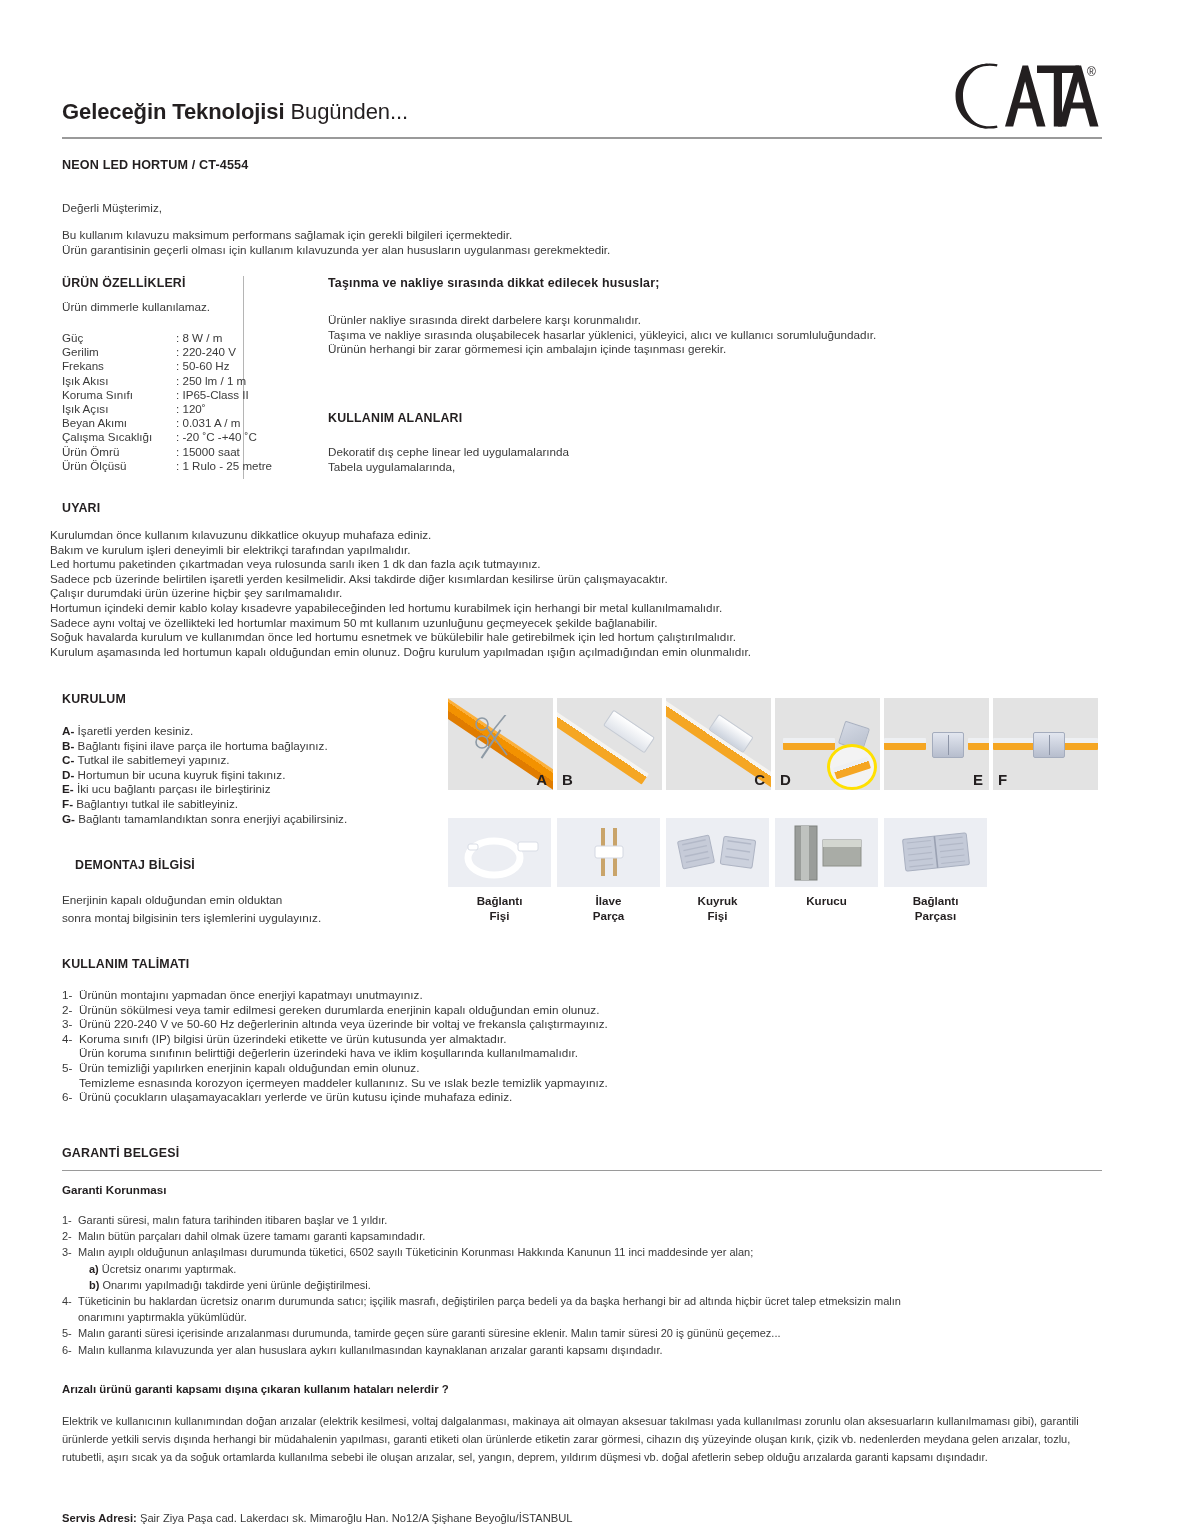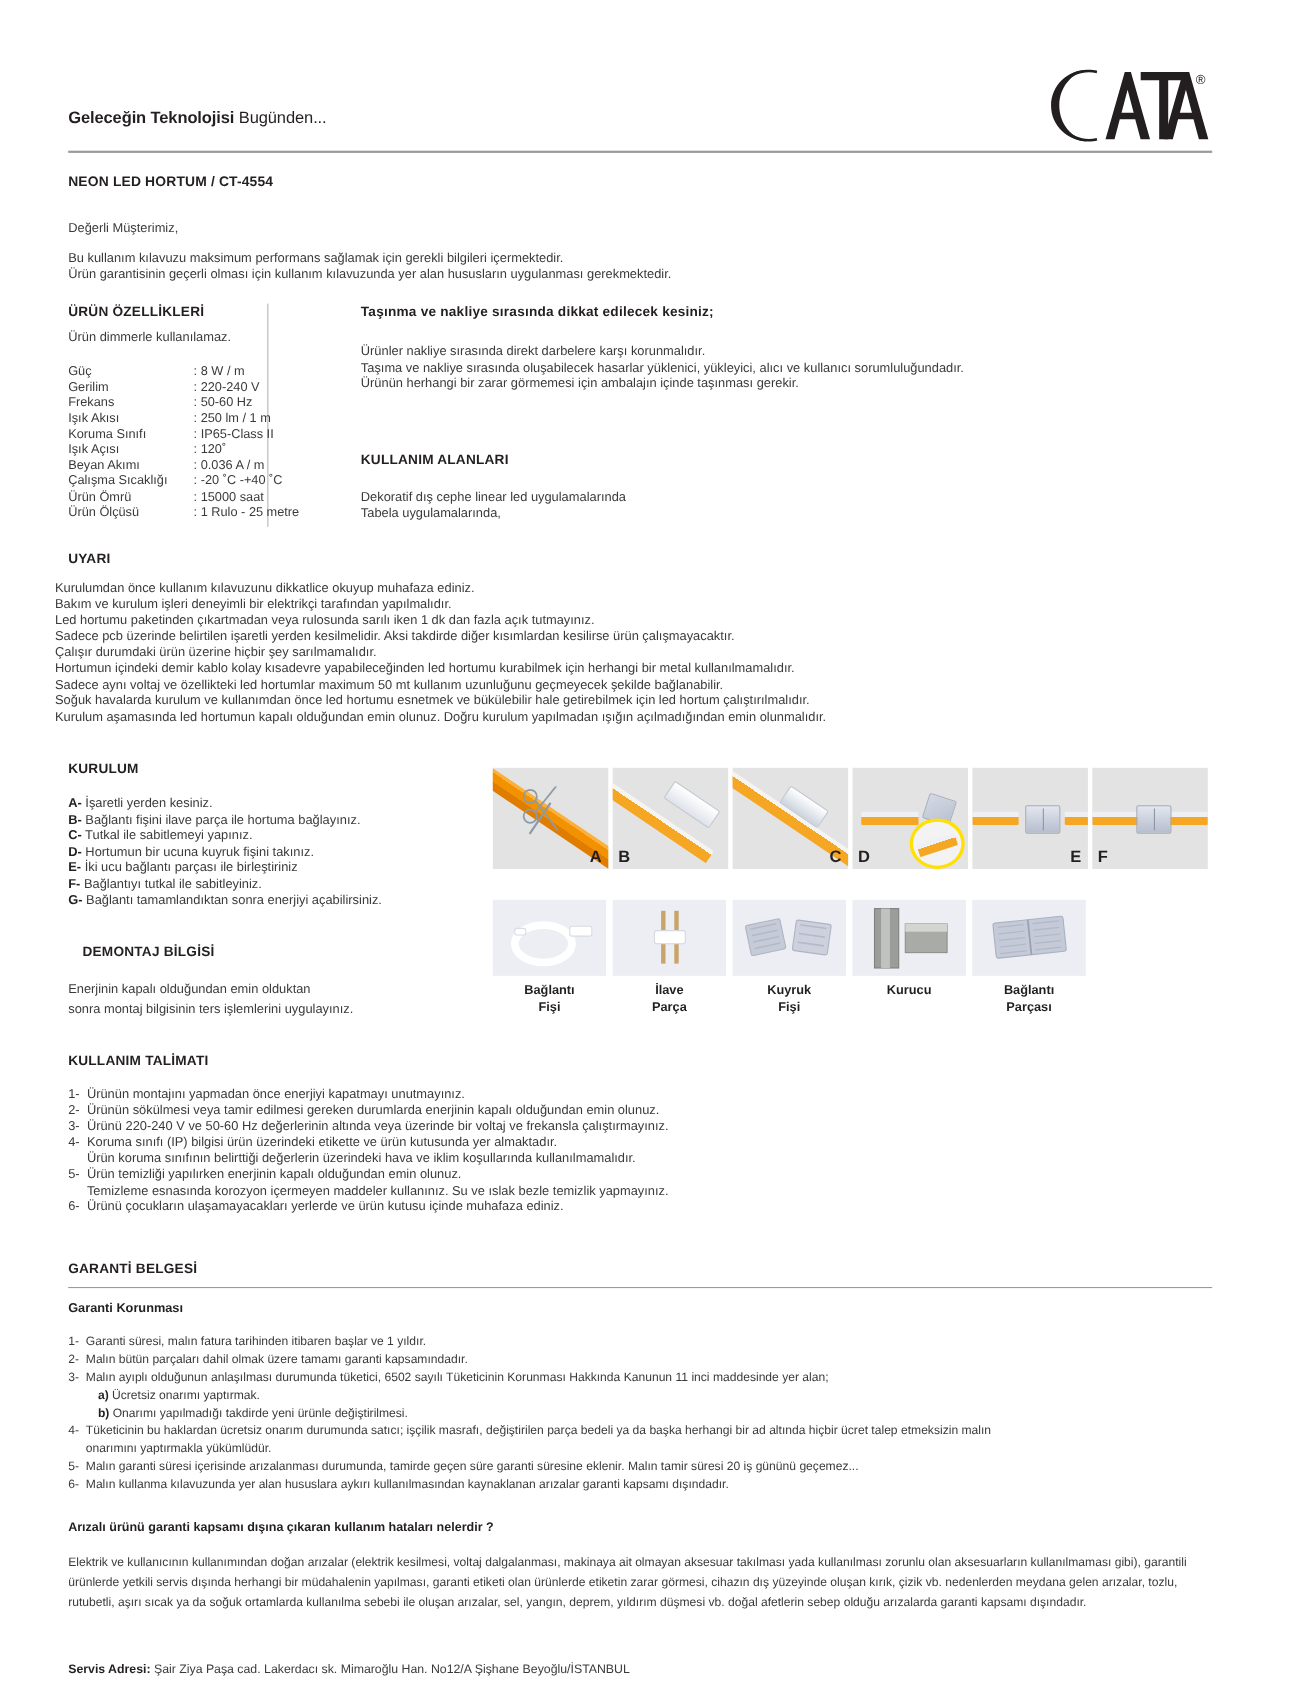--- a/index.html
+++ b/index.html
@@ -25,21 +25,21 @@
   
   .header {
     position: absolute;
     left: 62px; top: 62px;
     width: 1040px;
     height: 72px;
   }
   .tagline {
     position: absolute;
     left: 0; top: 37px;
-    font-size: 15px;
+    font-size: 22px;
     letter-spacing: -0.1px;
     white-space: nowrap;
     text-align: center;
   }
   .tagline .bold { font-weight: bold; color: #231f20; }
   .tagline .light { font-weight: normal; color: #231f20; }
 
   .logo {
     position: absolute;
     right: 0; top: 0;
@@ -332,38 +332,38 @@
         <tr>
           <td class="k">Koruma Sınıfı</td>
           <td class="v">: IP65-Class II</td>
         </tr>
         <tr>
           <td class="k">Işık Açısı</td>
           <td class="v">: 120˚</td>
         </tr>
         <tr>
           <td class="k">Beyan Akımı</td>
-          <td class="v">: 0.036 A / m</td>
+          <td class="v">: 0.031 A / m</td>
         </tr>
         <tr>
           <td class="k">Çalışma Sıcaklığı</td>
           <td class="v">: -20 ˚C -+40 ˚C</td>
         </tr>
         <tr>
           <td class="k">Ürün Ömrü</td>
           <td class="v">: 15000 saat</td>
         </tr>
         <tr>
           <td class="k">Ürün Ölçüsü</td>
           <td class="v">: 1 Rulo - 25 metre</td>
         </tr>
       </tbody>
   </table>
 
-  <div class="ship-head sec-h">Taşınma ve nakliye sırasında dikkat edilecek kesiniz;</div>
+  <div class="ship-head sec-h">Taşınma ve nakliye sırasında dikkat edilecek hususlar;</div>
   <div class="ship-body" id="ship-body">
       <div class="body-t">Ürünler nakliye sırasında direkt darbelere karşı korunmalıdır.</div>
       <div class="body-t">Taşıma ve nakliye sırasında oluşabilecek hasarlar yüklenici, yükleyici, alıcı ve kullanıcı sorumluluğundadır.</div>
       <div class="body-t">Ürünün herhangi bir zarar görmemesi için ambalajın içinde taşınması gerekir.</div>
     </div>
 
   <div class="use-head sec-h">KULLANIM ALANLARI</div>
   <div class="use-body" id="use-body">
       <div class="body-t">Dekoratif dış cephe linear led uygulamalarında</div>
       <div class="body-t">Tabela uygulamalarında,</div>

